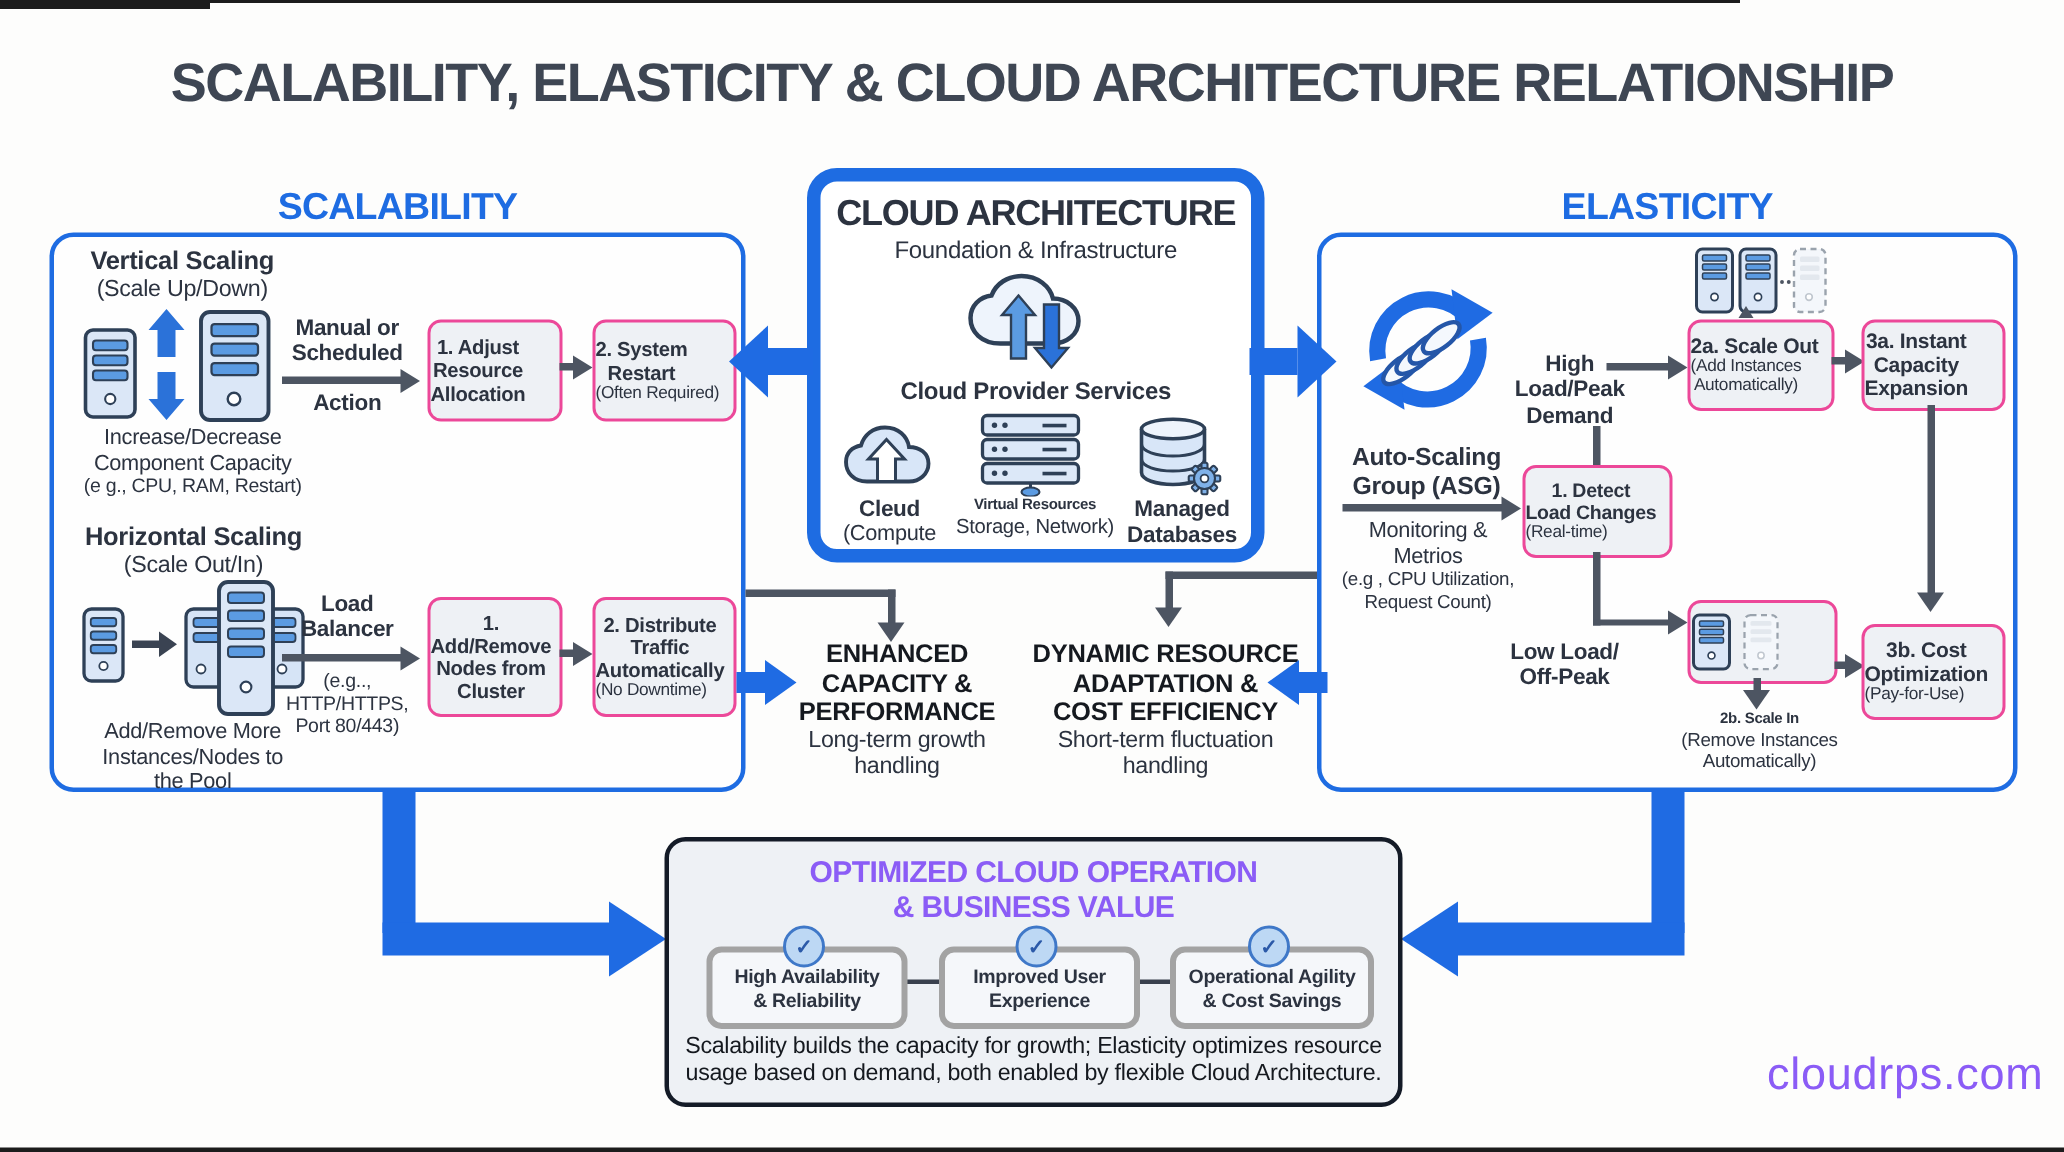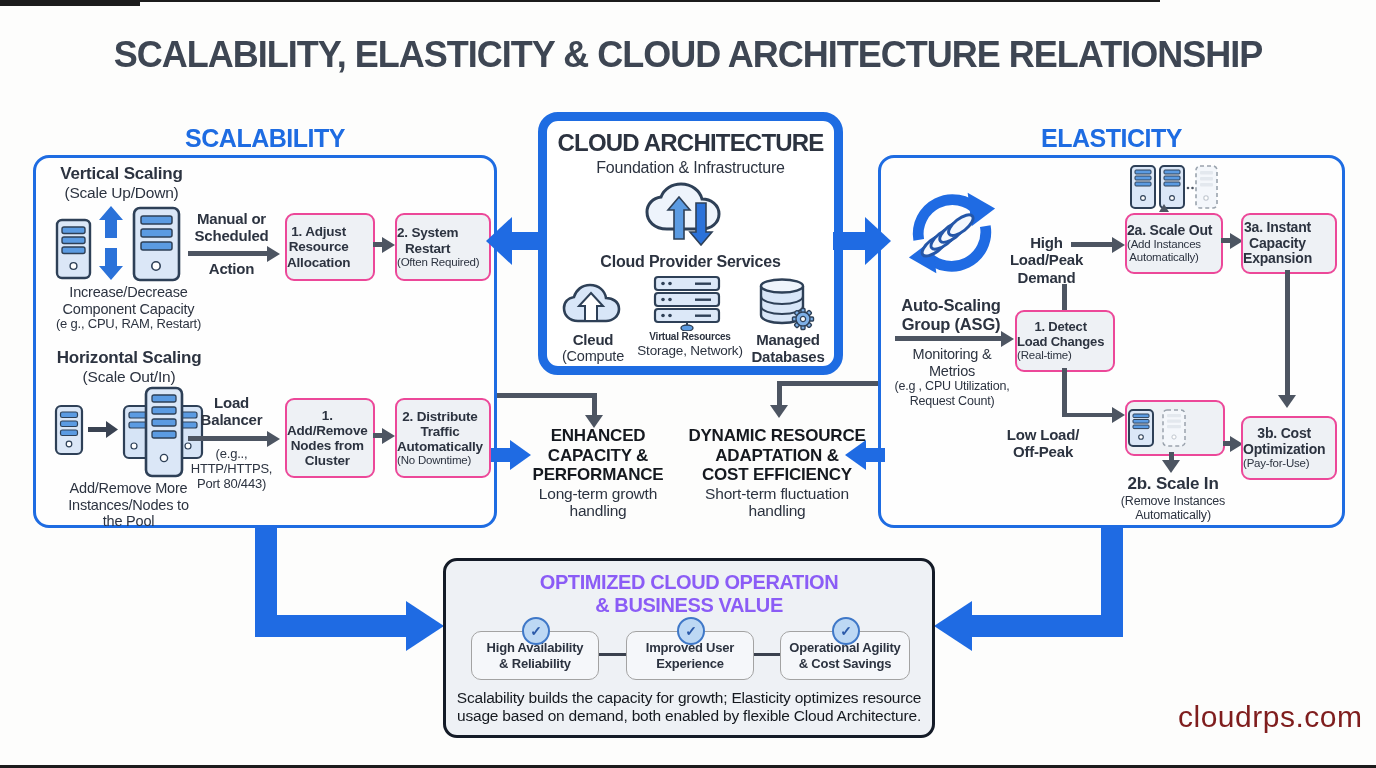--- a/index.html
+++ b/index.html
@@ -26,26 +26,26 @@
   .bbar{position:absolute;background:#1f6be3}
   .btri{position:absolute;width:0;height:0}
   .btri.bigl{border-top:24px solid transparent;border-bottom:24px solid transparent;border-right:26px solid #1f6be3}
   .btri.bigr{border-top:24px solid transparent;border-bottom:24px solid transparent;border-left:26px solid #1f6be3}
   .btri.midr{border-top:15px solid transparent;border-bottom:15px solid transparent;border-left:21px solid #1f6be3}
   .btri.midl{border-top:15px solid transparent;border-bottom:15px solid transparent;border-right:21px solid #1f6be3}
   .btri.bentr{border-top:25px solid transparent;border-bottom:25px solid transparent;border-left:38px solid #1f6be3}
   .btri.bentl{border-top:25px solid transparent;border-bottom:25px solid transparent;border-right:38px solid #1f6be3}
   .check{position:absolute;width:24px;height:24px;border-radius:50%;background:#bdd8f4;border:2px solid #3f78c8;
          color:#2b59a8;display:flex;align-items:center;justify-content:center;font-size:14px;font-weight:bold;z-index:4}
-  .benefit{position:absolute;background:#f5f7fa;border:1px solid #a3a3a3;border-radius:10px;
+  .benefit{position:absolute;background:#f5f7fa;border:4px solid #a3a3a3;border-radius:10px;
            display:flex;align-items:center;justify-content:center;text-align:center;
            font-weight:bold;font-size:13px;line-height:1.2;white-space:pre-line;z-index:3}
   .title{position:absolute;left:0;width:1376px;text-align:center;top:34px;font-size:36px;font-weight:bold;
          color:#3e4653;letter-spacing:-1px}
-  .watermark{position:absolute;left:1178px;top:700px;font-size:30px;color:#7f1d1d;letter-spacing:0.5px}
+  .watermark{position:absolute;left:1178px;top:700px;font-size:30px;color:#8b5cf6;letter-spacing:0.5px}
   .edge{position:absolute;background:#1c1c1c}
 </style>
 </head>
 <body>
 
 <div class="canvas">
 
   <div class="edge" style="left:0;top:0;width:1160px;height:2px"></div>
   <div class="edge" style="left:0;top:0;width:140px;height:6px"></div>
   <div class="edge" style="left:0;top:765px;width:1376px;height:3px"></div>
@@ -337,21 +337,21 @@
           <rect x="40" y="6" width="14" height="3.2" rx="1"></rect>
             <rect x="40" y="11.5" width="14" height="3.2" rx="1"></rect>
             <rect x="40" y="17" width="14" height="3.2" rx="1"></rect>
         </g>
         <circle cx="47" cy="29" r="2.1" fill="#fff" stroke="#c0c7cf" stroke-width="1"></circle>
       </svg>
     </div>
     <div class="line" style="left:288px;top:294px;width:5px;height:9px"></div>
     <div class="tri d" style="left:281px;top:302px"></div>
     <div class="lbl" style="left:232px;top:316px;width:120px">
-      <div class="b" style="font-size:17px">2b. Scale In</div>
+      <div class="b" style="font-size:10px">2b. Scale In</div>
       <div class="pre" style="font-size:12.5px">(Remove Instances
 Automatically)</div>
     </div>
     <div class="line" style="left:342px;top:283px;width:8px;height:4.5px"></div>
     <div class="tri r" style="left:349px;top:277.5px"></div>
 
     <div class="sbox" style="left:360px;top:258px;width:92px;height:60px">
       <span class="t" style="font-size:14px">3b. Cost
 Optimization</span>
       <span class="s">(Pay-for-Use)</span>

